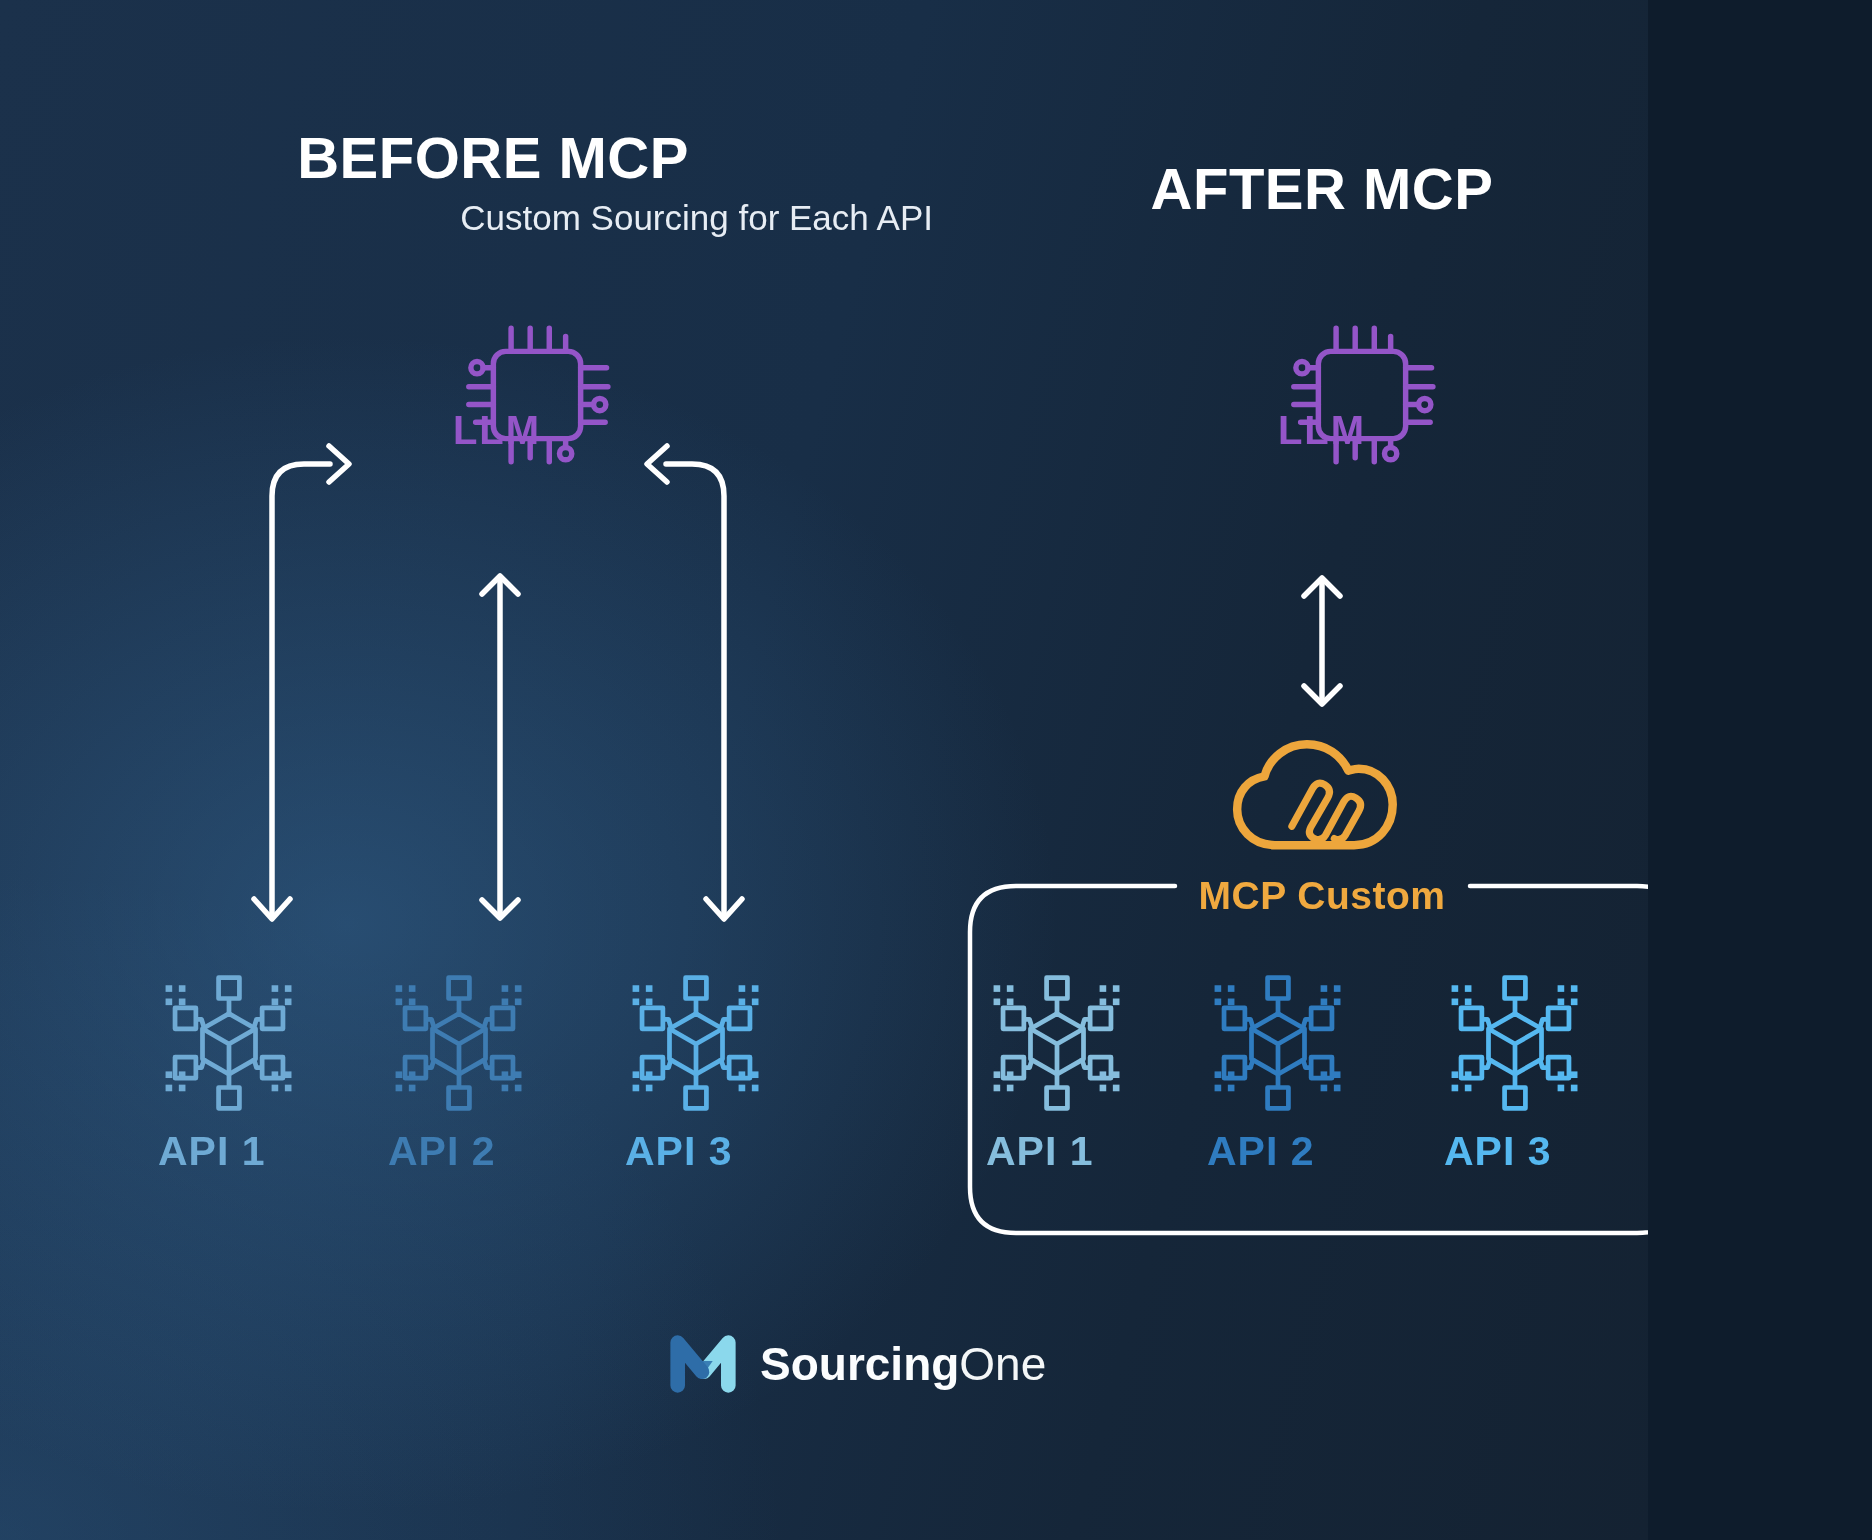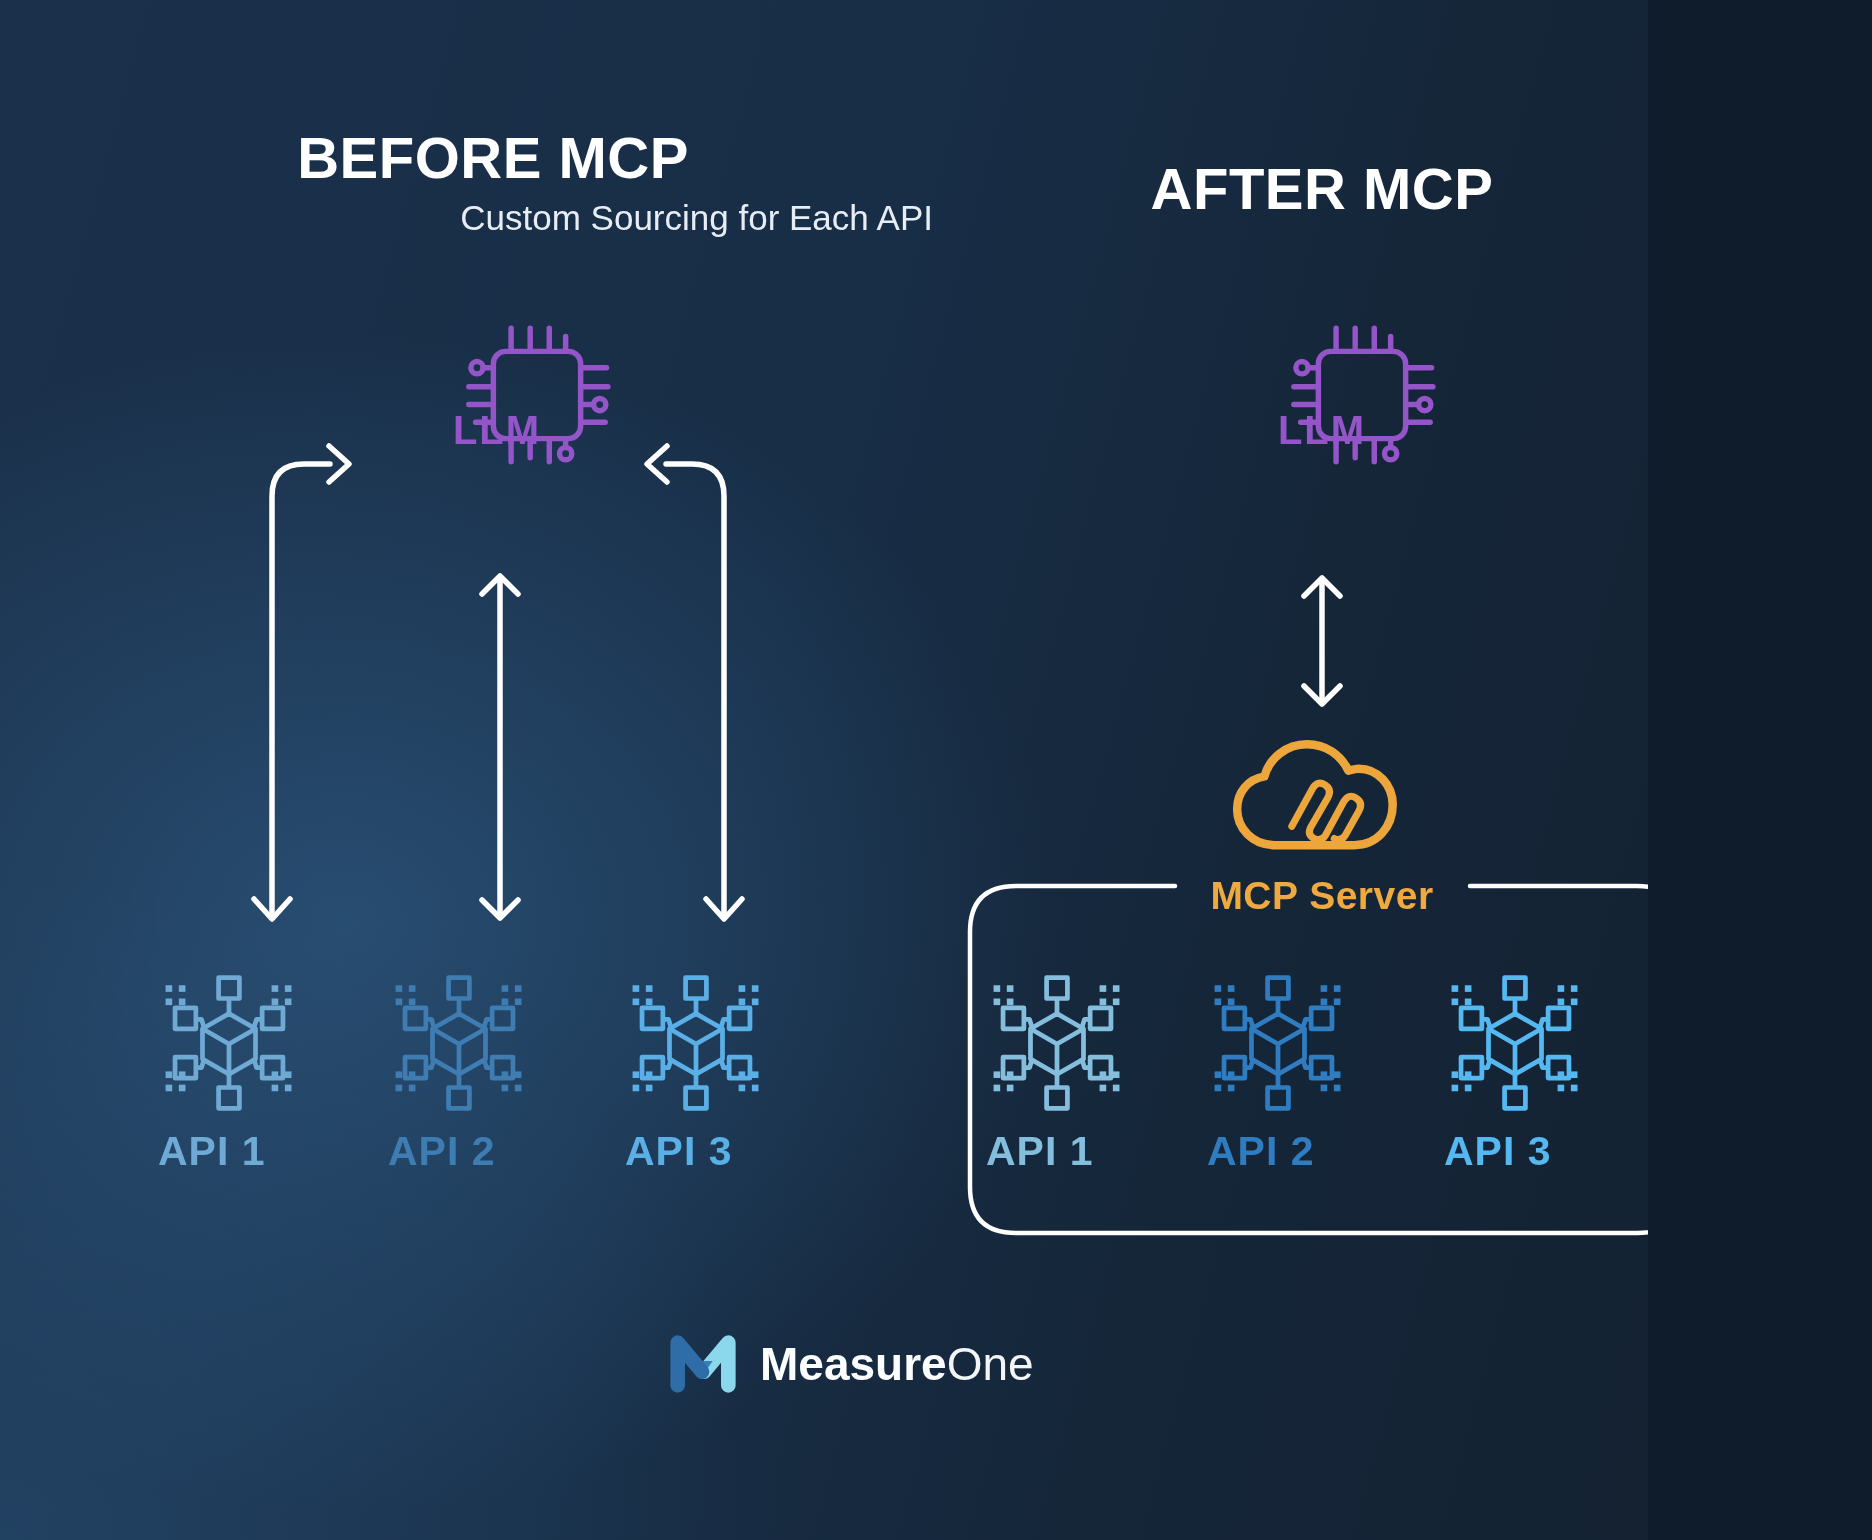--- a/index.html
+++ b/index.html
@@ -148,21 +148,21 @@
       </g>
       <path stroke-width="4.5" d="M1175,886 H1016 Q970,886 970,932 V1187 Q970,1233 1016,1233 H1637 Q1683,1233 1683,1187 V932 Q1683,886 1637,886 H1470"></path>
     </svg>
   </div>
 
   <div class="abs cloud" style="left: 1222px; top: 732px; color: rgb(237, 166, 60);">
     <svg width="200" height="132">
         <use href="#cloud-icon"></use>
       </svg>
   </div>
-  <div class="abs server-label" style="left: 1162px; top: 874px; color: rgb(240, 169, 63);">MCP Server</div>
+  <div class="abs server-label" style="left: 1162px; top: 874px; color: rgb(240, 169, 63);">MCP Custom</div>
 
   <div class="abs api-item" style="left: 158px; top: 972px; color: rgb(111, 170, 212);">
     <svg>
         <use href="#api-icon"></use>
       </svg>
     <div class="api-label">API 1</div>
   </div>
   <div class="abs api-item" style="left: 388px; top: 972px; color: rgb(62, 124, 178);">
     <svg>
         <use href="#api-icon"></use>
@@ -192,16 +192,16 @@
     <svg>
         <use href="#api-icon"></use>
       </svg>
     <div class="api-label">API 3</div>
   </div>
 
   <div class="abs brand" style="left:666px;top:1328px;">
     <svg>
         <use href="#m-mark"></use>
       </svg>
-    <div class="brand-text"><span class="bold">Measure</span><span class="light">One</span></div>
+    <div class="brand-text"><span class="bold">Sourcing</span><span class="light">One</span></div>
   </div>
 
 </div>
 
 </body></html>

